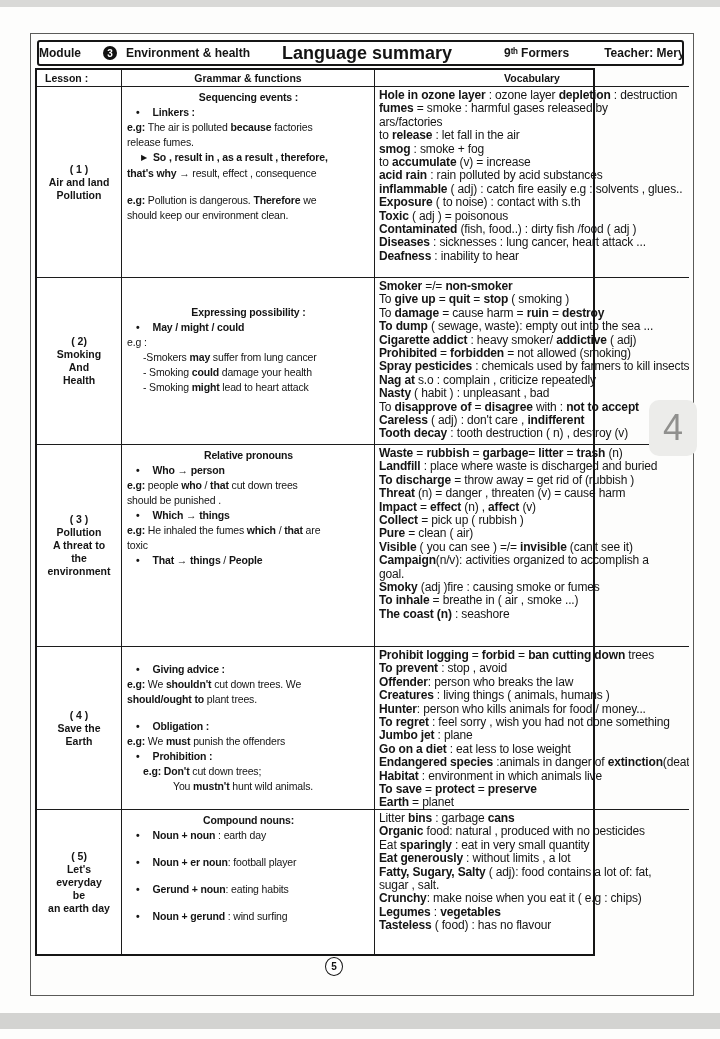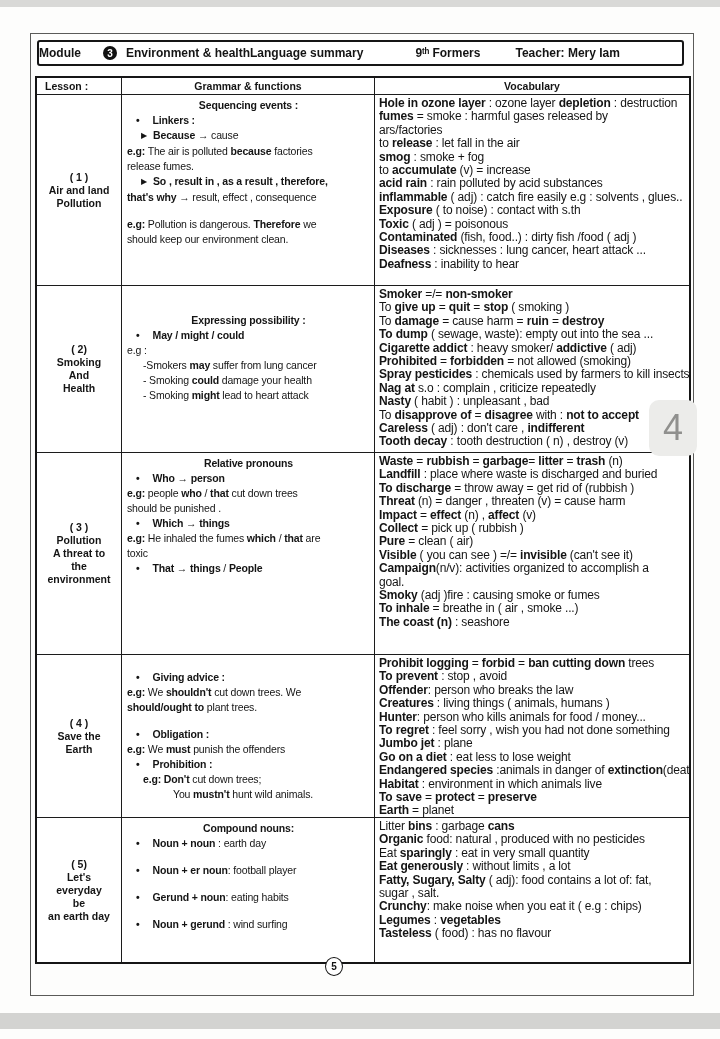--- a/index.html
+++ b/index.html
@@ -21,27 +21,27 @@
     display:flex;align-items:center;white-space:nowrap;overflow:hidden;
     font-weight:700;font-size:12px;
   }
   .h-module{margin-left:0;}
   .mod-circle{
     width:14px;height:14px;border-radius:50%;background:#111;color:#fff;
     display:inline-flex;align-items:center;justify-content:center;
     font-size:10px;font-weight:700;margin-left:22px;flex:0 0 auto;
   }
   .h-subject{margin-left:9px;}
-  .h-title{font-size:12px;}
+  .h-title{margin-left:32px;font-size:18px;}
   .h-grade{margin-left:52px;text-align:center;}
   .h-teacher{margin-left:35px;}
 
   
   .table{
-    position:absolute;left:35px;top:76px;width:656px;height:888px;
+    position:absolute;left:35px;top:68px;width:560px;height:888px;
     background:#fff;border:2px solid #151515;box-sizing:border-box;
     display:grid;
     grid-template-columns:85px 253px 314px;
     grid-template-rows:17px 191px 167px 202px 163px 144px;
   }
   .cell{border-right:1px solid #1c1c1c;border-bottom:1px solid #1c1c1c;overflow:hidden;box-sizing:border-box;}
   .cell:nth-child(3n){border-right:none;}
   .cell:nth-last-child(-n+3){border-bottom:none;}
   .th{
     font-weight:700;font-size:10.5px;display:flex;align-items:center;justify-content:center;
@@ -106,21 +106,20 @@
     <div class="cell th">Vocabulary</div>
 
   <div class="cell lesson-cell">
         <div class="lesson-line">( 1 )</div>
         <div class="lesson-line">Air and land</div>
         <div class="lesson-line">Pollution</div>
       </div>
       <div class="cell grammar-cell">
         <div class="g-line g-center"><b>Sequencing events  :</b></div>
         <div class="g-line g-bullet"><span class="glyph">•</span><b>Linkers :</b></div>
-        <div class="g-line g-arrow"><span class="glyph arr">▶</span><b>Because →</b> cause</div>
         <div class="g-line g-plain"><b>e.g:</b> The air is polluted <b>because</b> factories</div>
         <div class="g-line g-cont">release fumes.</div>
         <div class="g-line g-arrow"><span class="glyph arr">▶</span><b>So , result in , as a result , therefore,</b></div>
         <div class="g-line g-cont"><b>that's why →</b> result, effect , consequence</div>
         <div class="g-line g-gap"></div>
         <div class="g-line g-plain"> <b>e.g:</b> Pollution is dangerous. <b>Therefore</b> we</div>
         <div class="g-line g-cont">should keep our environment clean.</div>
       </div>
       <div class="cell vocab-cell">
         <div class="v-line"><b>Hole in ozone layer</b> : ozone layer <b>depletion</b> : destruction</div>

